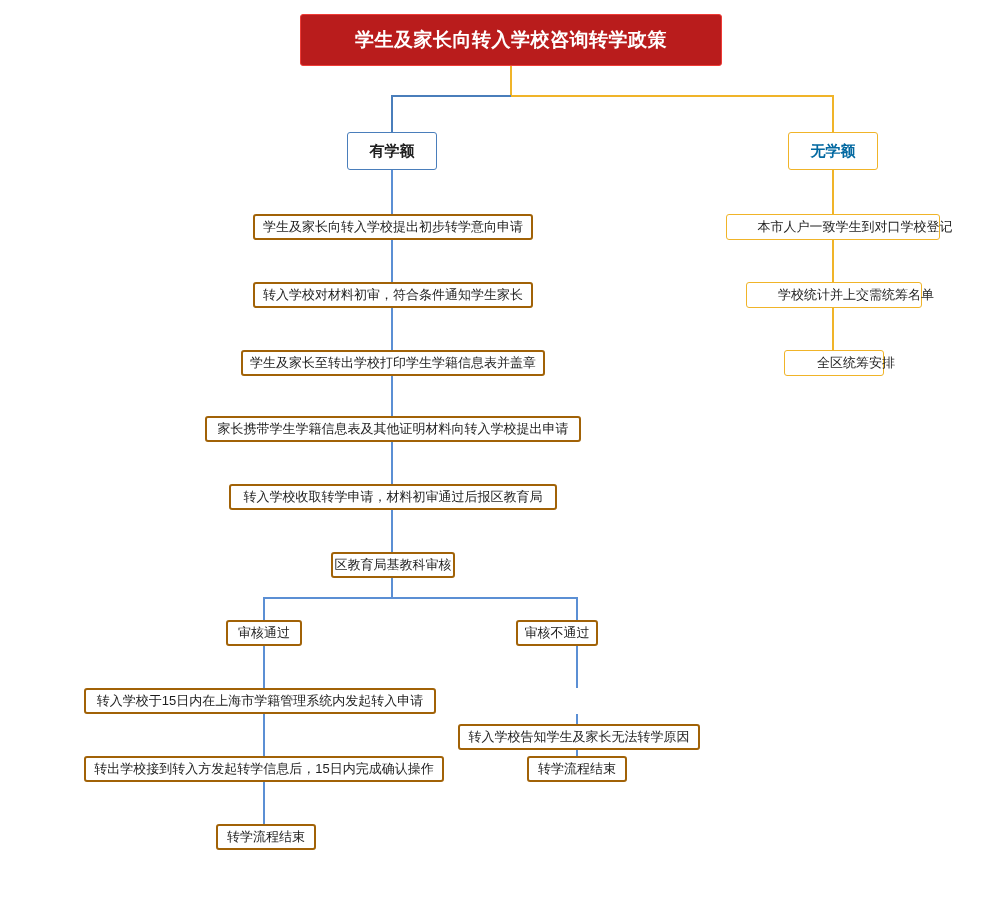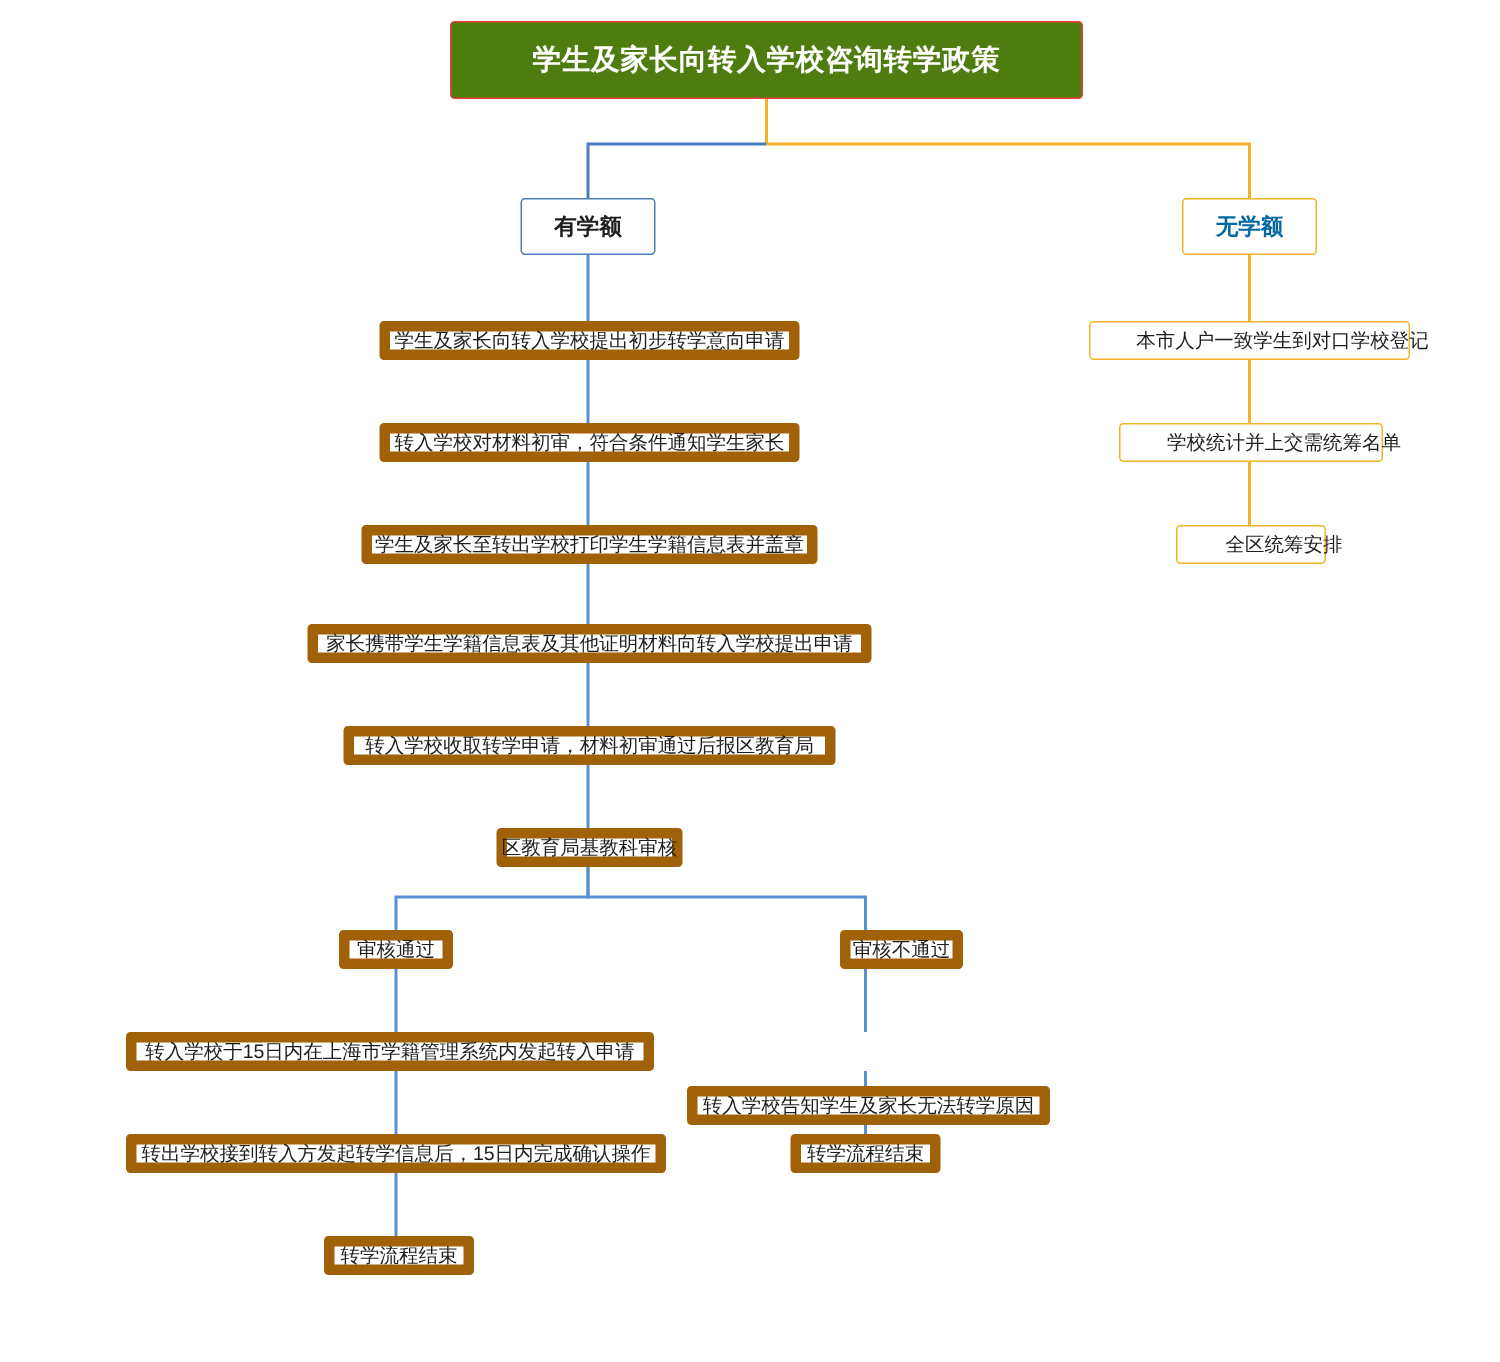--- a/index.html
+++ b/index.html
@@ -29,41 +29,41 @@
     position: absolute;
     box-sizing: border-box;
     display: flex;
     align-items: center;
     justify-content: center;
     white-space: nowrap;
     border-radius: 3px;
     background: #ffffff;
   }
   .node-root {
-    background: #4d7c0f;
+    background: #b91c1c;
     color: #ffffff;
     border: 1px solid #ef3b36;
     font-size: 19px;
     font-weight: bold;
     letter-spacing: 0.5px;
   }
   .node-branch-blue {
     border: 1px solid #4a7ebb;
     color: #202020;
     font-size: 15px;
     font-weight: bold;
   }
   .node-branch-yellow {
     border: 1px solid #f0b429;
     color: #0369a1;
     font-size: 15px;
     font-weight: bold;
   }
   .node-blue {
-    border: 7px solid #a16207;
+    border: 2px solid #a16207;
     color: #1d1d1d;
     font-size: 13px;
   }
   .node-yellow {
     border: 1px solid #f0b429;
     color: #1d1d1d;
     font-size: 13px;
     padding-left: 44px;
   }
 </style>
@@ -108,21 +108,21 @@
       <div class="node node-root" style="left: 300px; top: 14px; width: 422px; height: 52px;">学生及家长向转入学校咨询转学政策</div>
       <div class="node node-branch-blue" style="left: 347px; top: 132px; width: 90px; height: 38px;">有学额</div>
       <div class="node node-branch-yellow" style="left: 788px; top: 132px; width: 90px; height: 38px;">无学额</div>
       <div class="node node-blue" style="left: 253px; top: 214px; width: 280px; height: 26px;">学生及家长向转入学校提出初步转学意向申请</div>
       <div class="node node-blue" style="left: 253px; top: 282px; width: 280px; height: 26px;">转入学校对材料初审，符合条件通知学生家长</div>
       <div class="node node-blue" style="left: 241px; top: 350px; width: 304px; height: 26px;">学生及家长至转出学校打印学生学籍信息表并盖章</div>
       <div class="node node-blue" style="left: 205px; top: 416px; width: 376px; height: 26px;">家长携带学生学籍信息表及其他证明材料向转入学校提出申请</div>
       <div class="node node-blue" style="left: 229px; top: 484px; width: 328px; height: 26px;">转入学校收取转学申请，材料初审通过后报区教育局</div>
       <div class="node node-blue" style="left: 331px; top: 552px; width: 124px; height: 26px;">区教育局基教科审核</div>
       <div class="node node-blue" style="left: 226px; top: 620px; width: 76px; height: 26px;">审核通过</div>
-      <div class="node node-blue" style="left: 560px; top: 620px; width: 82px; height: 26px;">审核不通过</div>
+      <div class="node node-blue" style="left: 516px; top: 620px; width: 82px; height: 26px;">审核不通过</div>
       <div class="node node-blue" style="left: 84px; top: 688px; width: 352px; height: 26px;">转入学校于15日内在上海市学籍管理系统内发起转入申请</div>
       <div class="node node-blue" style="left: 84px; top: 756px; width: 360px; height: 26px;">转出学校接到转入方发起转学信息后，15日内完成确认操作</div>
       <div class="node node-blue" style="left: 216px; top: 824px; width: 100px; height: 26px;">转学流程结束</div>
       <div class="node node-blue" style="left: 458px; top: 724px; width: 242px; height: 26px;">转入学校告知学生及家长无法转学原因</div>
       <div class="node node-blue" style="left: 527px; top: 756px; width: 100px; height: 26px;">转学流程结束</div>
       <div class="node node-yellow" style="left: 726px; top: 214px; width: 214px; height: 26px;">本市人户一致学生到对口学校登记</div>
       <div class="node node-yellow" style="left: 746px; top: 282px; width: 176px; height: 26px;">学校统计并上交需统筹名单</div>
       <div class="node node-yellow" style="left: 784px; top: 350px; width: 100px; height: 26px;">全区统筹安排</div>
     </div>
 </div>

